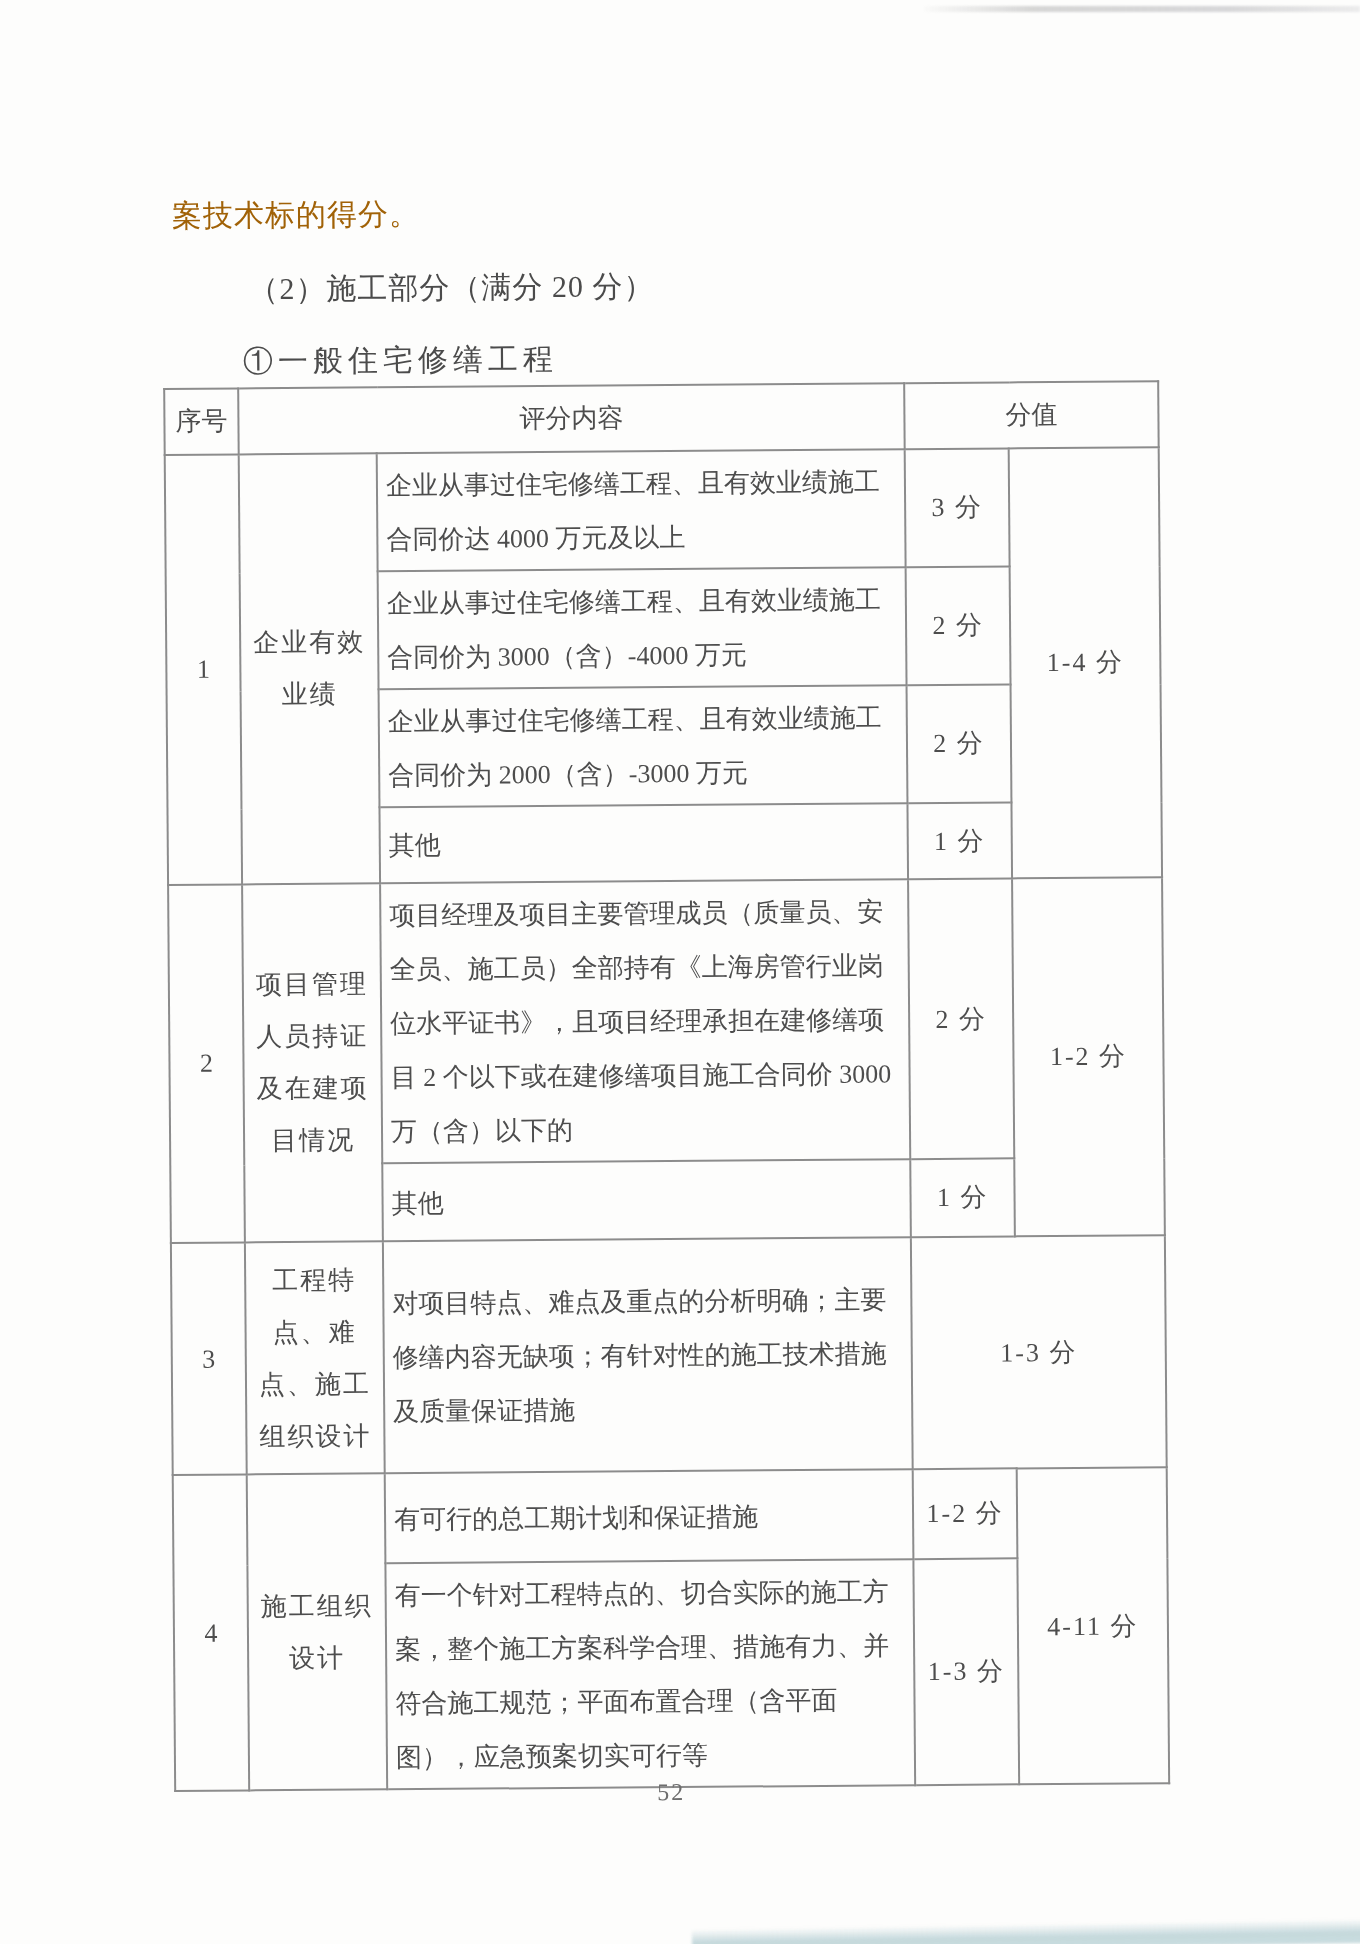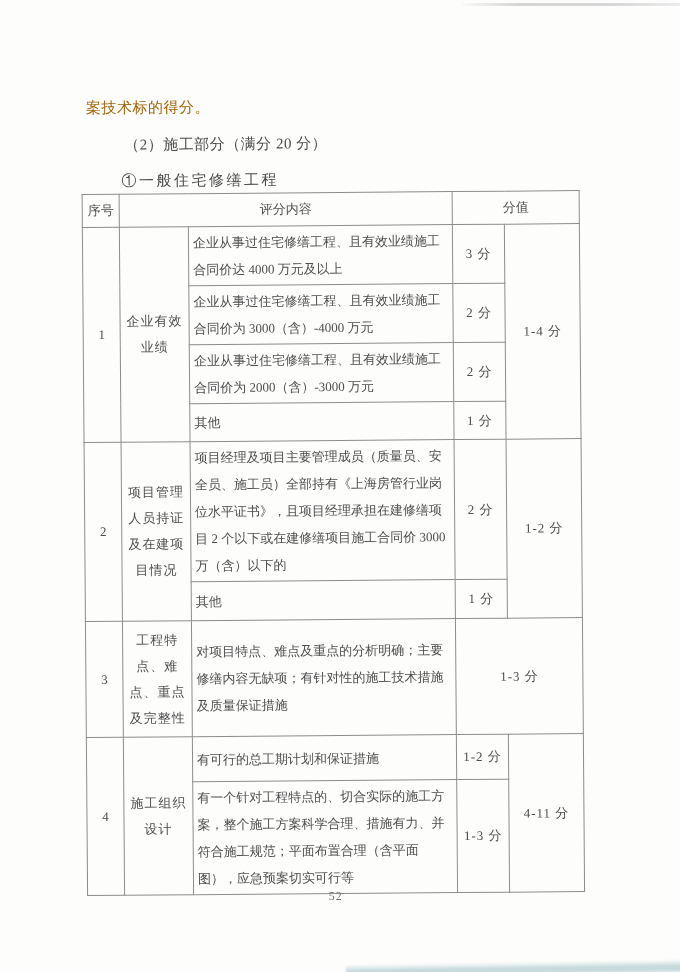--- a/index.html
+++ b/index.html
@@ -193,21 +193,21 @@
         <td class="score">2 分</td>
         <td class="total" rowspan="2">1-2 分</td>
       </tr>
       <tr class="r22">
         <td class="content">其他</td>
         <td class="score">1 分</td>
       </tr>
 
       <tr class="r3">
         <td class="center">3</td>
-        <td class="cat">工程特点、难点、重点及完整性</td>
+        <td class="cat">工程特点、难点、施工组织设计</td>
         <td class="content">对项目特点、难点及重点的分析明确；主要修缮内容无缺项；有针对性的施工技术措施及质量保证措施</td>
         <td class="score" colspan="2">1-3 分</td>
       </tr>
 
       <tr class="r41">
         <td class="center" rowspan="2">4</td>
         <td class="cat" rowspan="2">施工组织设计</td>
         <td class="content">有可行的总工期计划和保证措施</td>
         <td class="score">1-2 分</td>
         <td class="total total-top" rowspan="2">4-11 分</td>

